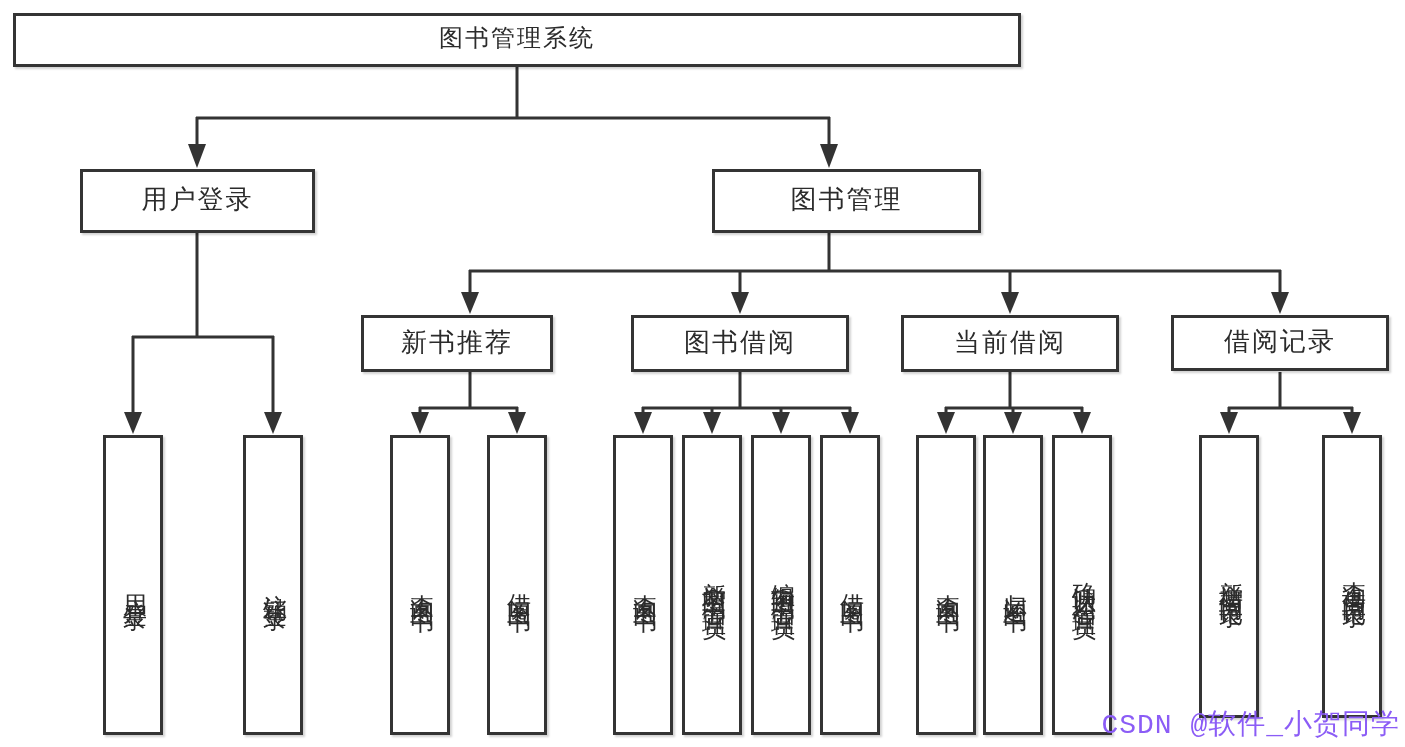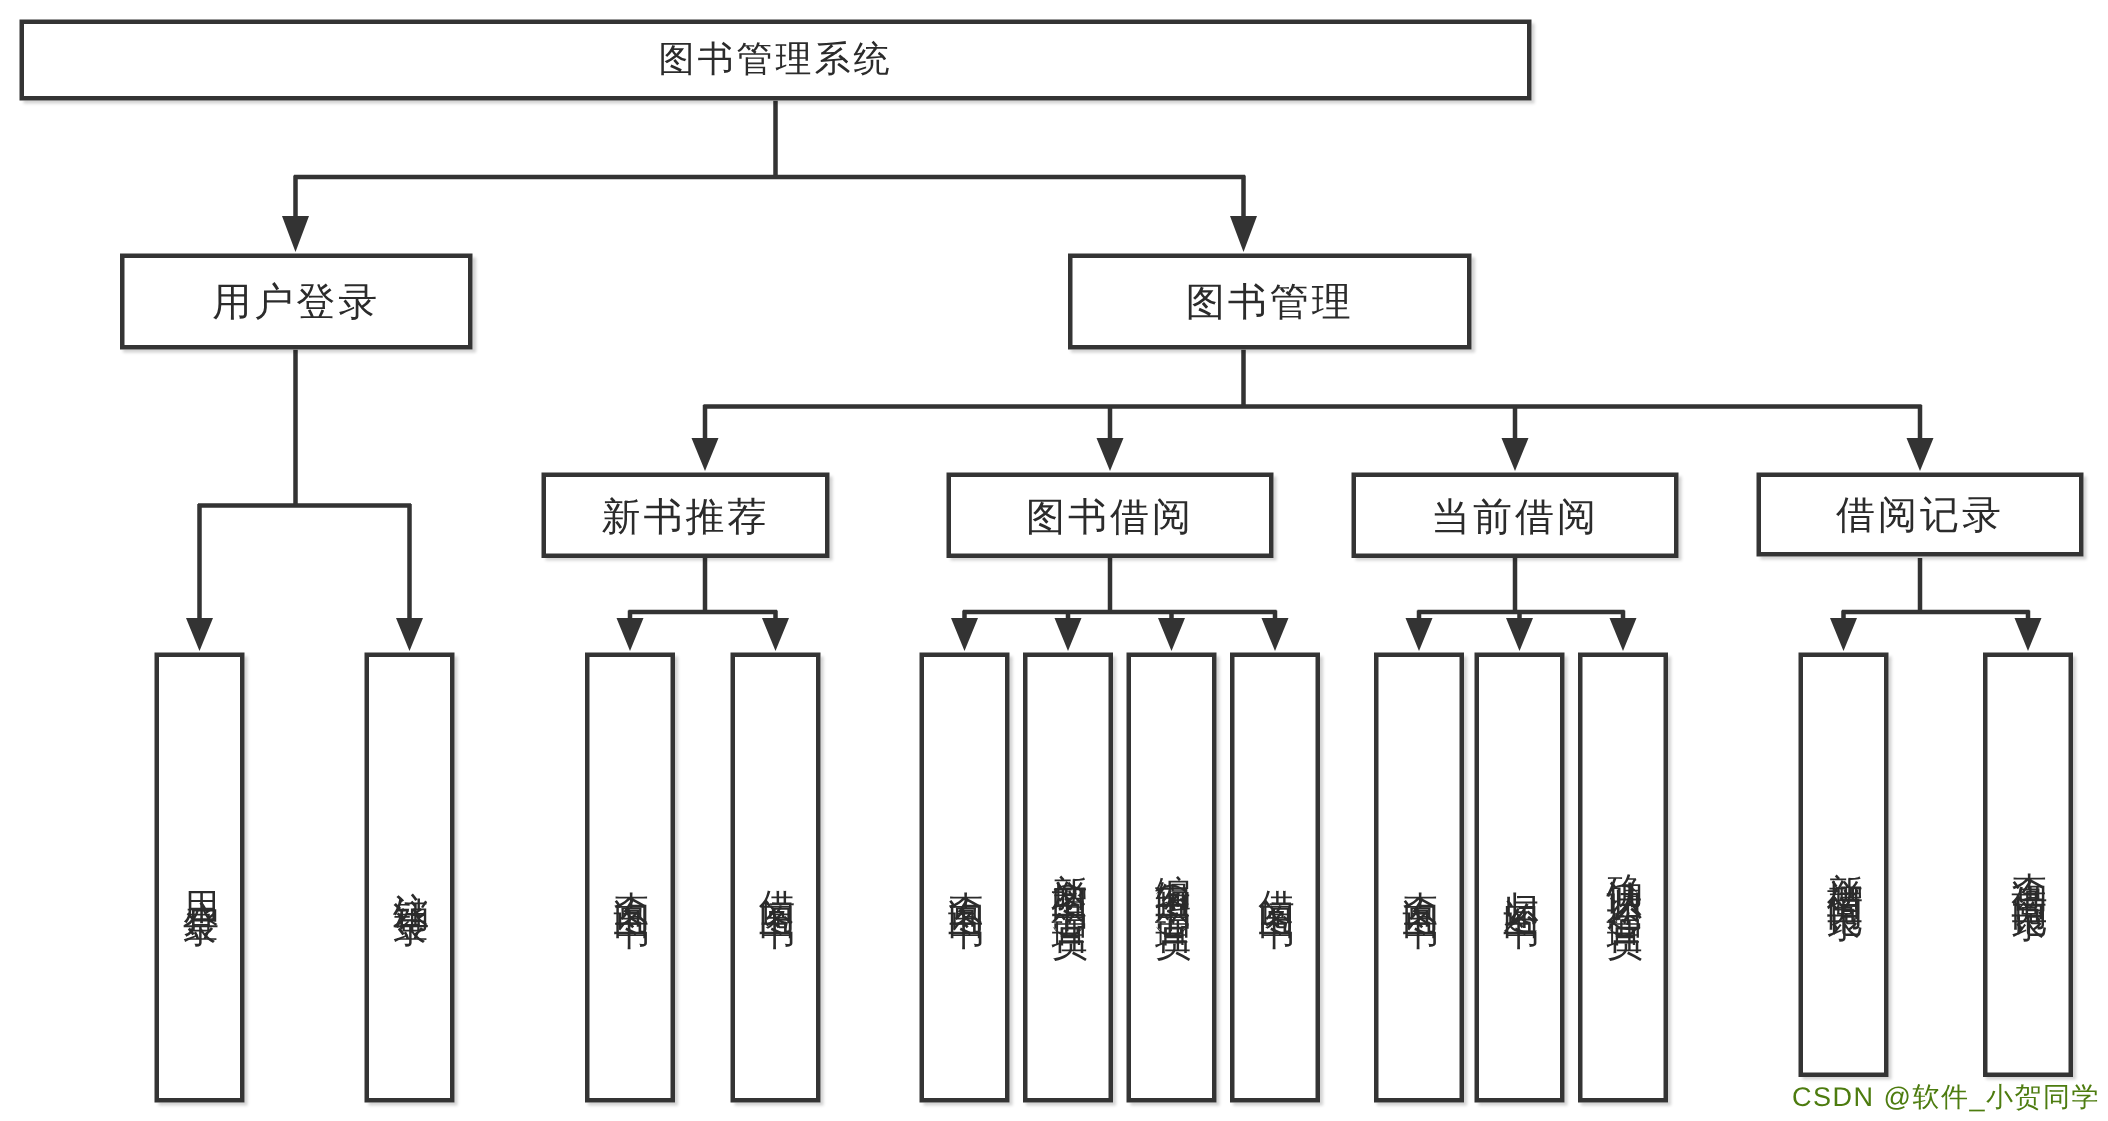--- a/index.html
+++ b/index.html
@@ -1,21 +1,21 @@
 <!DOCTYPE html>
 <html><head>
 <meta charset="utf-8">
 <style>
   html, body { margin: 0; padding: 0; background: #ffffff; }
   .canvas {
     position: relative;
     width: 1405px;
     height: 747px;
     background: #ffffff;
-    font-family: Liberation Sans, sans-serif;
+    font-family: Liberation Mono, monospace;
     overflow: hidden;
   }
   .connectors {
     position: absolute;
     left: 0; top: 0;
     width: 1405px; height: 747px;
     pointer-events: none;
   }
   .box {
     position: absolute;
@@ -45,22 +45,22 @@
     text-orientation: mixed;
     font-size: 24px;
     letter-spacing: 5px;
     line-height: 1;
     white-space: nowrap;
   }
   .watermark {
     position: absolute;
     right: 5px;
     bottom: 4px;
-    font-size: 18px;
-    color: #4d7c0f;
+    font-size: 28px;
+    color: #8b5cf6;
     letter-spacing: 1px;
     white-space: nowrap;
     margin-left: 28px;
   }
 </style>
 </head>
 <body>
 
 <div class="canvas">
 

